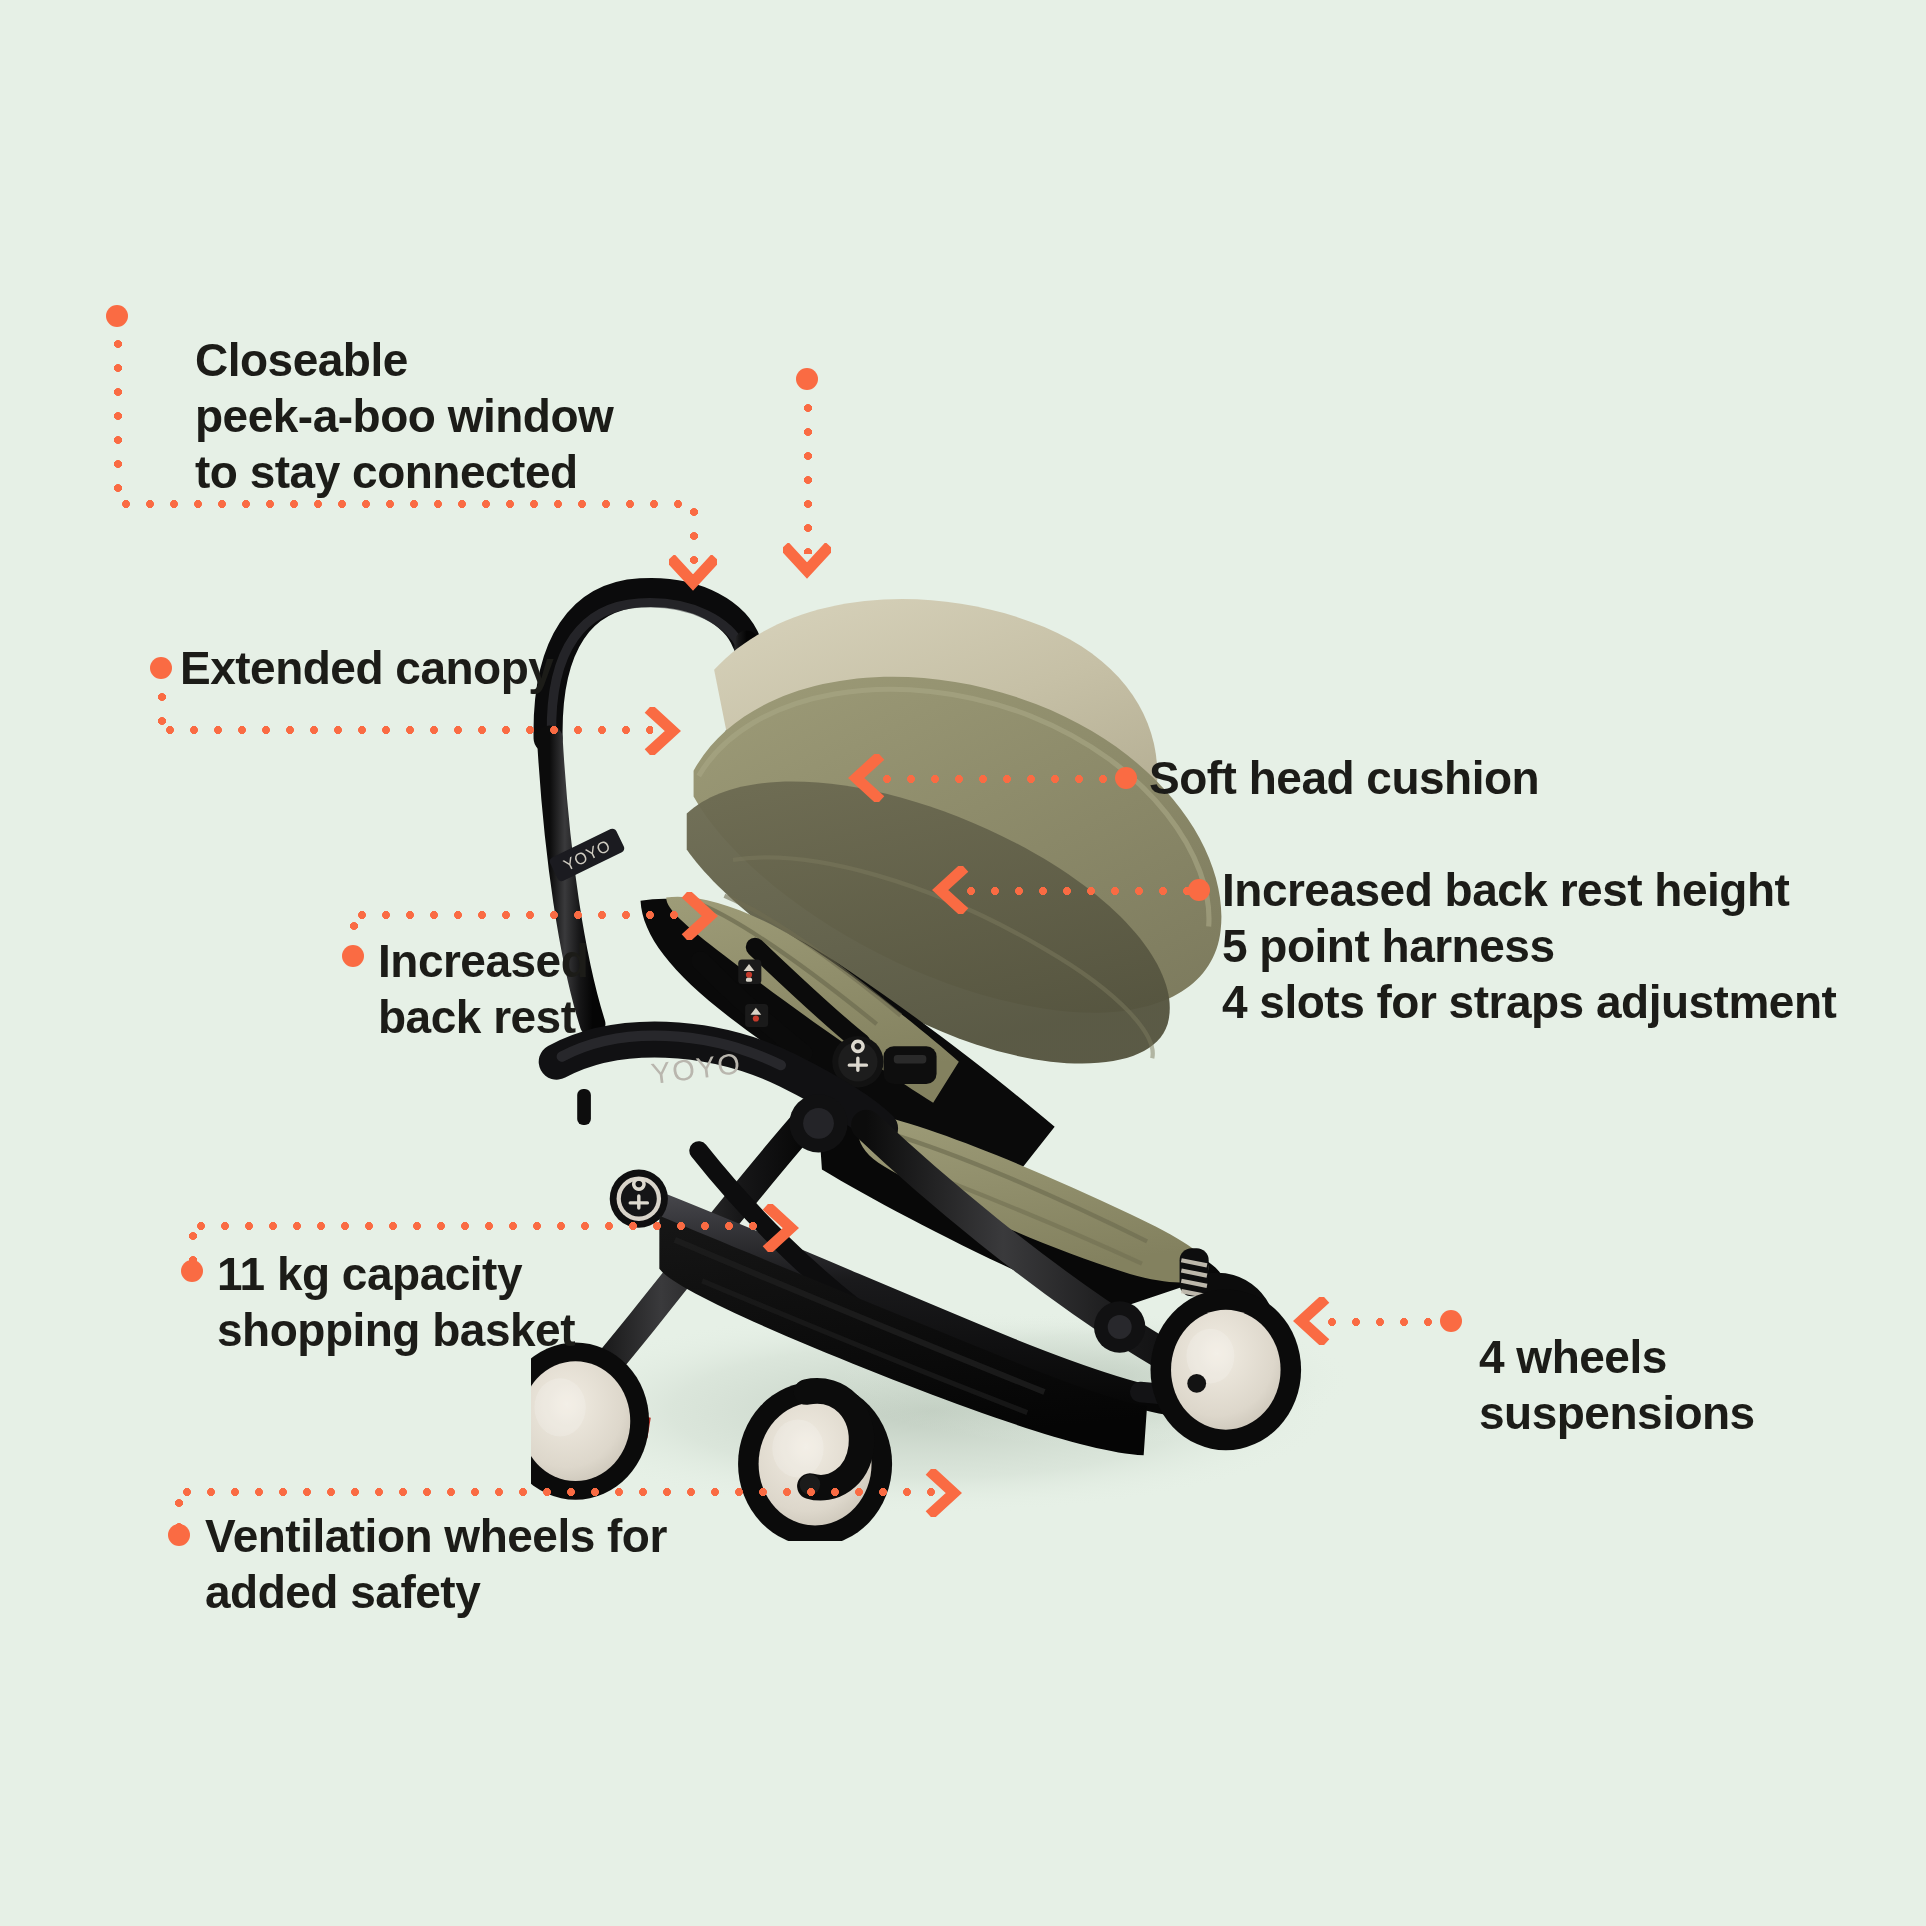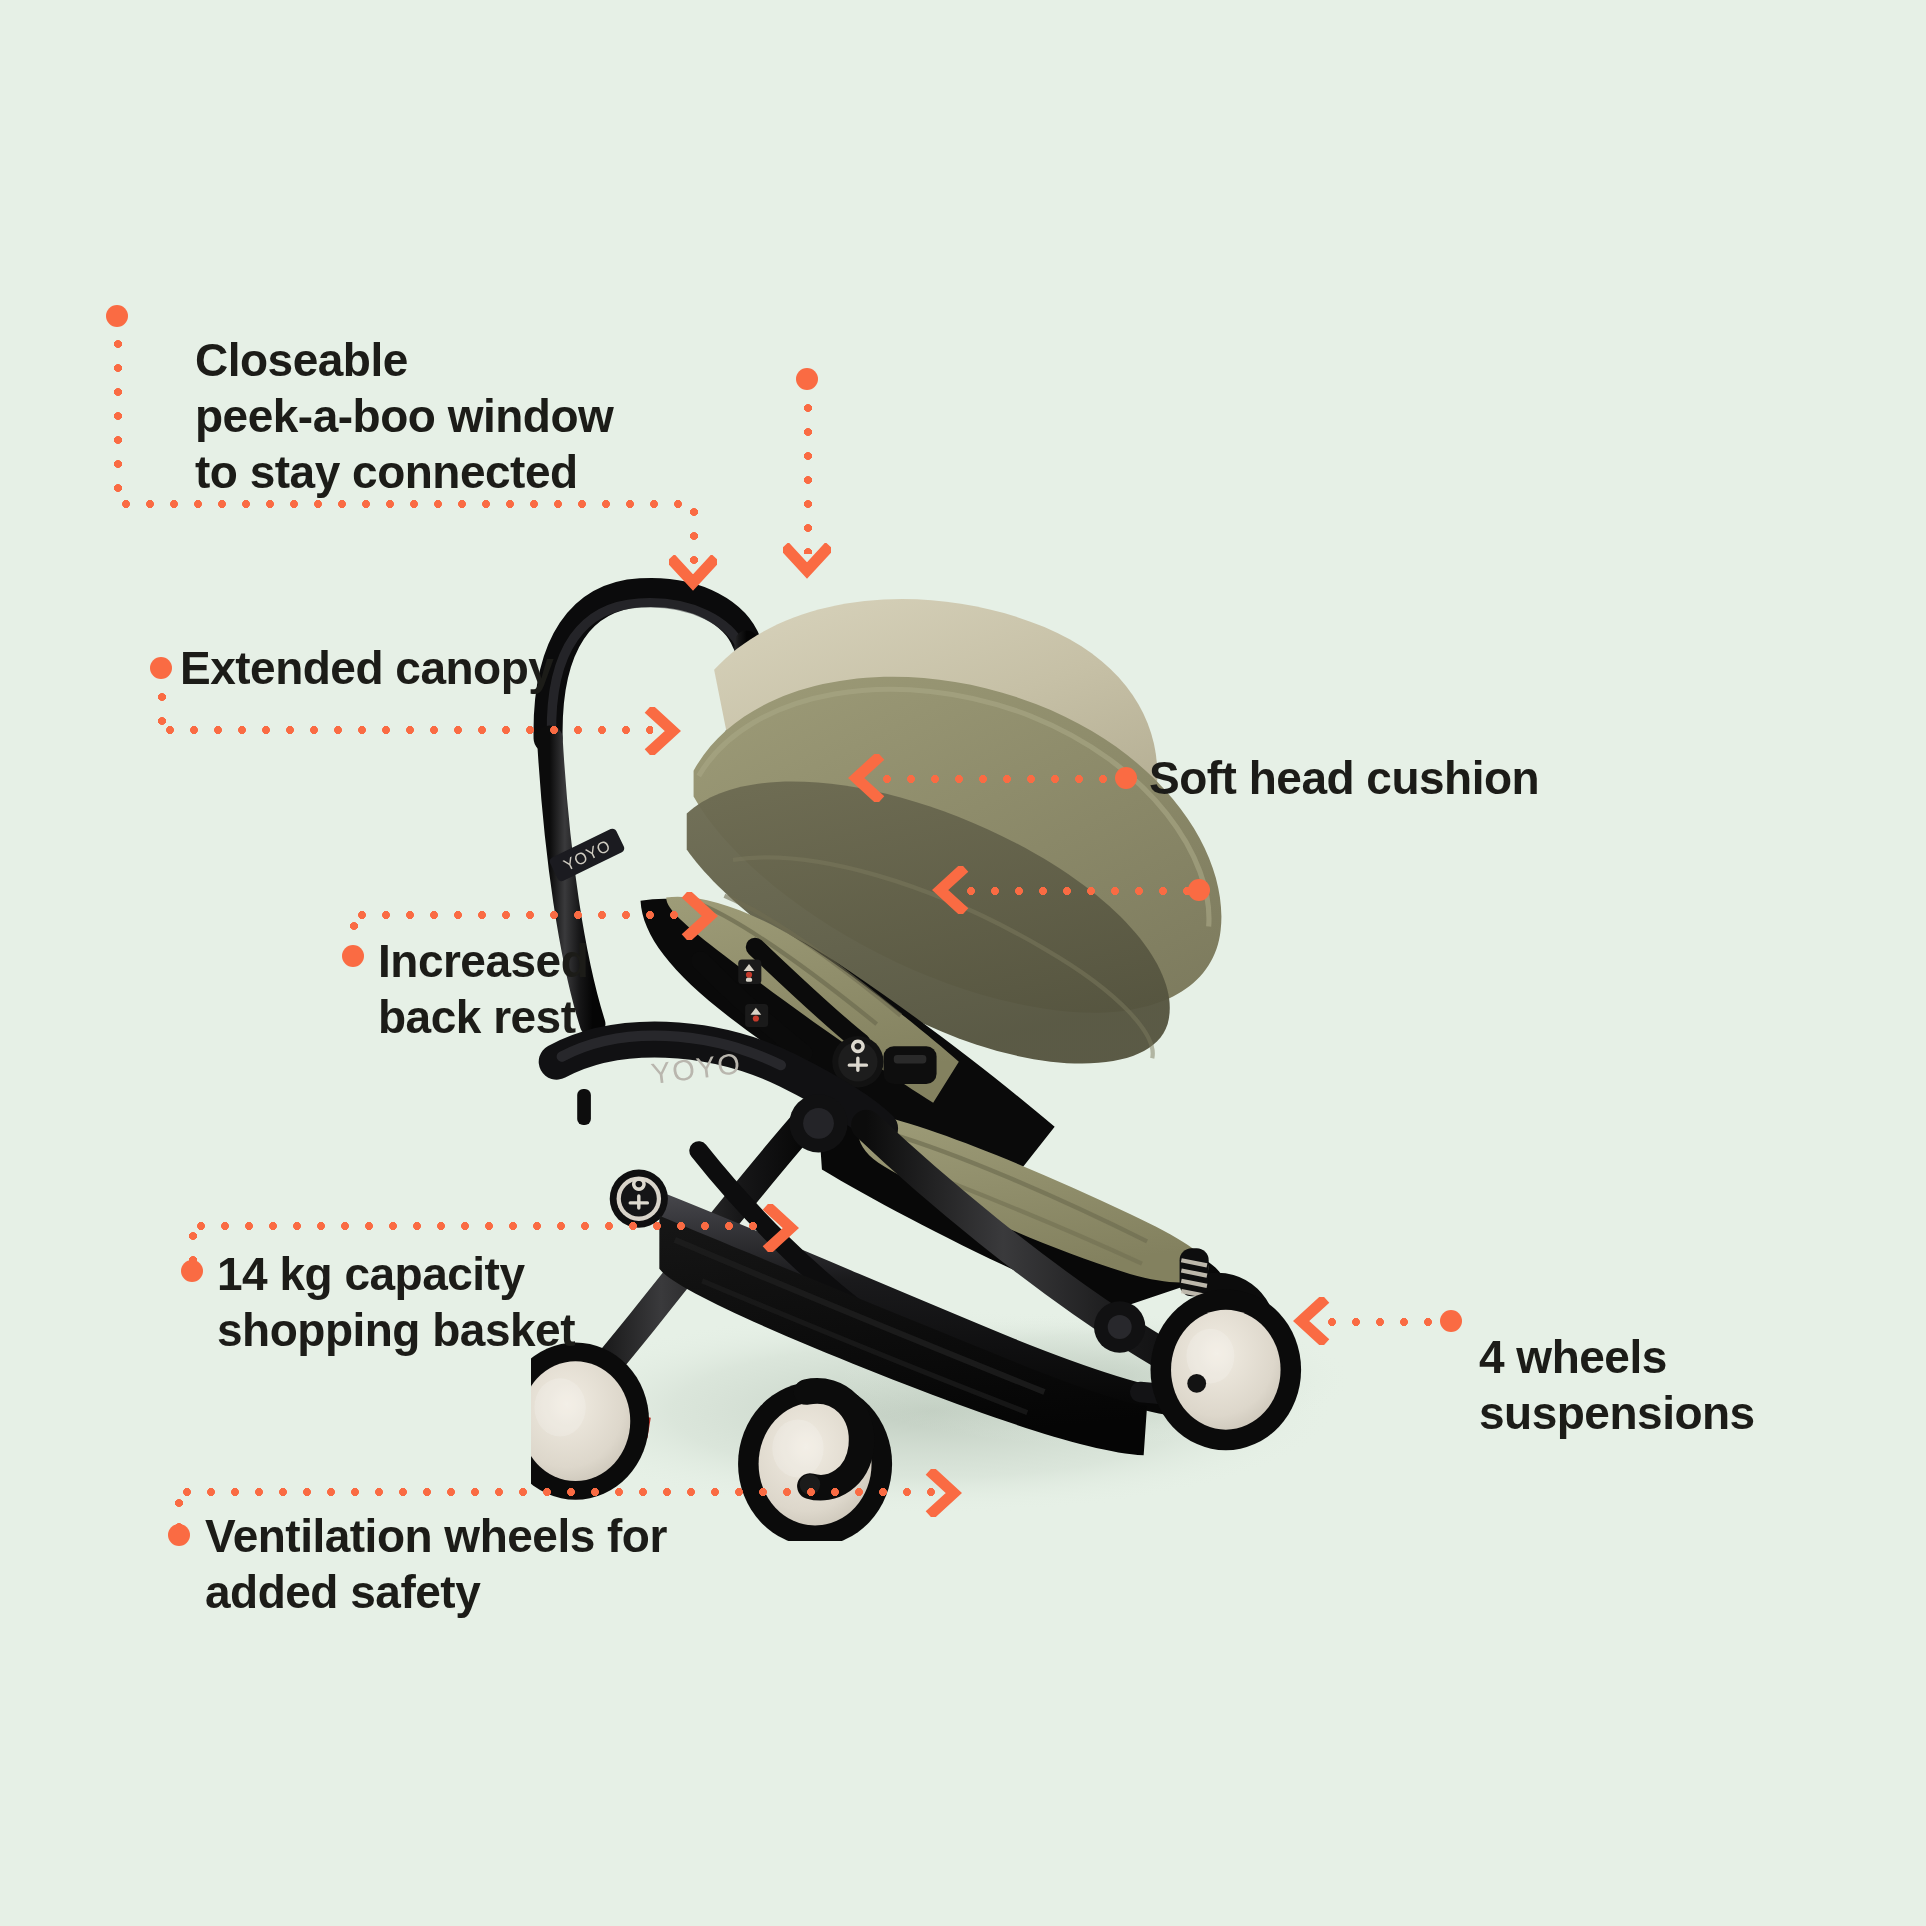--- a/index.html
+++ b/index.html
@@ -272,40 +272,43 @@
   <span class="dot" style="left:1115px;top:767px;"></span>
   <div class="label" style="left:1149px;top:750px;width:599px;">Soft head cushion</div>
   <div class="conn-h" style="left:875px;top:775px;width:243px;"></div>
   <div class="arrow" style="left:846px;top:754px;">
     <svg width="39" height="48" viewBox="0 0 46 56">
         <path d="M36 6 L12 28 L36 50" fill="none" stroke="#fa6b43" stroke-width="13" stroke-linecap="square" stroke-linejoin="miter"></path>
       </svg>
   </div>
 
   <span class="dot" style="left:1188px;top:879px;"></span>
+  <div class="label" style="left:1222px;top:862px;width:685px;">Increased back rest height
+5 point harness
+4 slots for straps adjustment</div>
   <div class="conn-h" style="left:959px;top:887px;width:233px;"></div>
   <div class="arrow" style="left:930px;top:866px;">
     <svg width="39" height="48" viewBox="0 0 46 56">
         <path d="M36 6 L12 28 L36 50" fill="none" stroke="#fa6b43" stroke-width="13" stroke-linecap="square" stroke-linejoin="miter"></path>
       </svg>
   </div>
 
   <span class="dot" style="left:342px;top:945px;"></span>
   <div class="label" style="left:378px;top:933px;width:394px;">Increased
 back rest</div>
   <div class="conn-v" style="left:350px;top:914px;height:36px;"></div>
   <div class="conn-h" style="left:350px;top:911px;width:342px;"></div>
   <div class="arrow" style="left:681px;top:892px;">
     <svg width="39" height="48" viewBox="0 0 46 56">
         <path d="M10 6 L34 28 L10 50" fill="none" stroke="#fa6b43" stroke-width="13" stroke-linecap="square" stroke-linejoin="miter"></path>
       </svg>
   </div>
 
   <span class="dot" style="left:181px;top:1260px;"></span>
-  <div class="label" style="left:217px;top:1246px;width:479px;">14 kg capacity
+  <div class="label" style="left:217px;top:1246px;width:479px;">11 kg capacity
 shopping basket</div>
   <div class="conn-v" style="left:189px;top:1224px;height:43px;"></div>
   <div class="conn-h" style="left:189px;top:1222px;width:582px;"></div>
   <div class="arrow" style="left:762px;top:1204px;">
     <svg width="39" height="48" viewBox="0 0 46 56">
         <path d="M10 6 L34 28 L10 50" fill="none" stroke="#fa6b43" stroke-width="13" stroke-linecap="square" stroke-linejoin="miter"></path>
       </svg>
   </div>
 
   <span class="dot" style="left:1440px;top:1310px;"></span>

